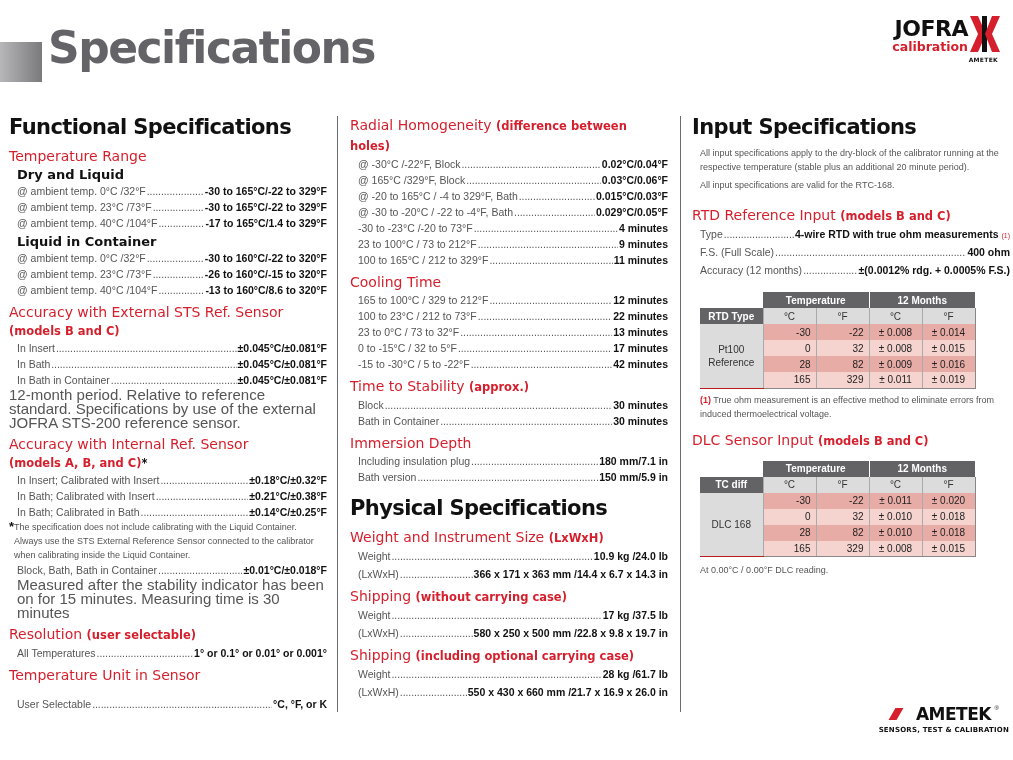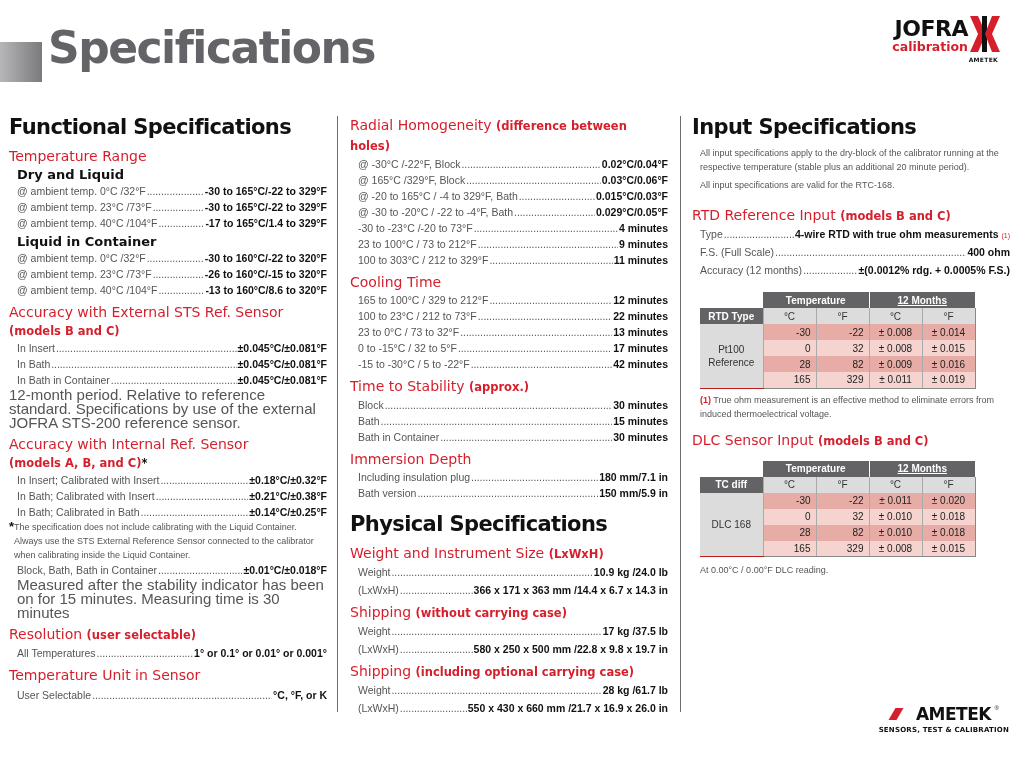--- a/index.html
+++ b/index.html
@@ -41,21 +41,21 @@
   .row .dots::after { content: ". . . . . . . . . . . . . . . . . . . . . . . . . . . . . . . . . . . . . . . . . . . . . . . . . . . . . . . . . . . . . . . . . . . . . . . . . . . . . . . . . . . . . . . . . . . . . . . . . . . . ."; letter-spacing: -1.5px; }
   .row .val { font-weight: bold; color: #111; }
   .note { font-size: 15px; color: #555; line-height: 14px; margin-left: 8px; }
   .star-note { display: flex; font-size: 9px; color: #555; line-height: 14px; }
   .star-note .star { font-weight: bold; color: #111; font-size: 13px; width: 8px; line-height: 14px; }
   .intro { font-size: 9px; color: #555; line-height: 14px; margin-left: 8px; }
 
   table.spec { border-collapse: collapse; font-size: 10px; margin-left: 8px; margin-top: 14px; }
   table.spec td, table.spec th { height: 16px; padding: 0 5px; }
   table.spec .hdr-top { background: #636366; color: #fff; font-weight: bold; text-align: center; width: 106px; }
-  table.spec .hdr-top + .hdr-top { border-left: 1px solid #fff; text-decoration: underline; }
+  table.spec .hdr-top + .hdr-top { border-left: 1px solid #fff; }
   table.spec .hdr-type { background: #636366; color: #fff; font-weight: bold; text-align: center; width: 63px; }
   table.spec .hdr-unit { background: #dcdcdc; color: #333; text-align: center; width: 53px; border-left: 1px solid #aaa; }
   table.spec .lblcell { background: #dcdcdc; color: #333; text-align: center; border-bottom: 1px solid #b91c1c; line-height: 13px; }
   table.spec .num { text-align: right; color: #222; border-left: 1px solid #aaa; }
   table.spec .acc { text-align: center; color: #222; border-left: 1px solid #aaa; }
   table.spec tr.dark td.num, table.spec tr.dark td.acc { background: #e8aca6; }
   table.spec tr.light td.num, table.spec tr.light td.acc { background: #f5d3cf; }
   table.spec tr.last td.num, table.spec tr.last td.acc { border-bottom: 1px solid #888; }
   table.spec td.last-col { border-right: 1px solid #888; }
   .fn { font-size: 9px; color: #555; line-height: 14px; margin-left: 8px; margin-top: 4px; }
@@ -176,21 +176,21 @@
   <div class="note">Measured after the stability indicator has been on for 15 minutes. Measuring time is 30 minutes</div>
 
   <div class="h2"><span>Resolution</span> <span class="sub">(user selectable)</span></div>
   <div class="row">
       <span class="lbl">All Temperatures</span>
       <span class="dots"></span>
       <span class="val">1° or 0.1° or 0.01° or 0.001°</span>
     </div>
 
   <div class="h2">Temperature Unit in Sensor</div>
-  <div class="row" style="margin-top:2px">
+  <div class="row" style="margin-top:11px">
       <span class="lbl">User Selectable</span>
       <span class="dots"></span>
       <span class="val">°C, °F, or K</span>
     </div>
 </div>
 
 <div class="col col2">
   <div class="h2" style="margin-top:4px"><span>Radial Homogeneity</span> <span class="sub">(difference between holes)</span></div>
   <div class="row">
       <span class="lbl">@ -30°C /-22°F, Block</span>
@@ -217,21 +217,21 @@
       <span class="lbl">-30 to -23°C /-20 to 73°F</span>
       <span class="dots"></span>
       <span class="val">4 minutes</span>
     </div>
   <div class="row">
       <span class="lbl">23 to 100°C / 73 to 212°F</span>
       <span class="dots"></span>
       <span class="val">9 minutes</span>
     </div>
   <div class="row">
-      <span class="lbl">100 to 303°C / 212 to 329°F</span>
+      <span class="lbl">100 to 165°C / 212 to 329°F</span>
       <span class="dots"></span>
       <span class="val">11 minutes</span>
     </div>
 
   <div class="h2">Cooling Time</div>
   <div class="row">
       <span class="lbl">165 to 100°C / 329 to 212°F</span>
       <span class="dots"></span>
       <span class="val">12 minutes</span>
     </div>
@@ -254,25 +254,20 @@
       <span class="lbl">-15 to -30°C / 5 to -22°F</span>
       <span class="dots"></span>
       <span class="val">42 minutes</span>
     </div>
 
   <div class="h2"><span>Time to Stability</span> <span class="sub">(approx.)</span></div>
   <div class="row">
       <span class="lbl">Block</span>
       <span class="dots"></span>
       <span class="val">30 minutes</span>
-    </div>
-  <div class="row">
-      <span class="lbl">Bath</span>
-      <span class="dots"></span>
-      <span class="val">15 minutes</span>
     </div>
   <div class="row">
       <span class="lbl">Bath in Container</span>
       <span class="dots"></span>
       <span class="val">30 minutes</span>
     </div>
 
   <div class="h2">Immersion Depth</div>
   <div class="row">
       <span class="lbl">Including insulation plug</span>

